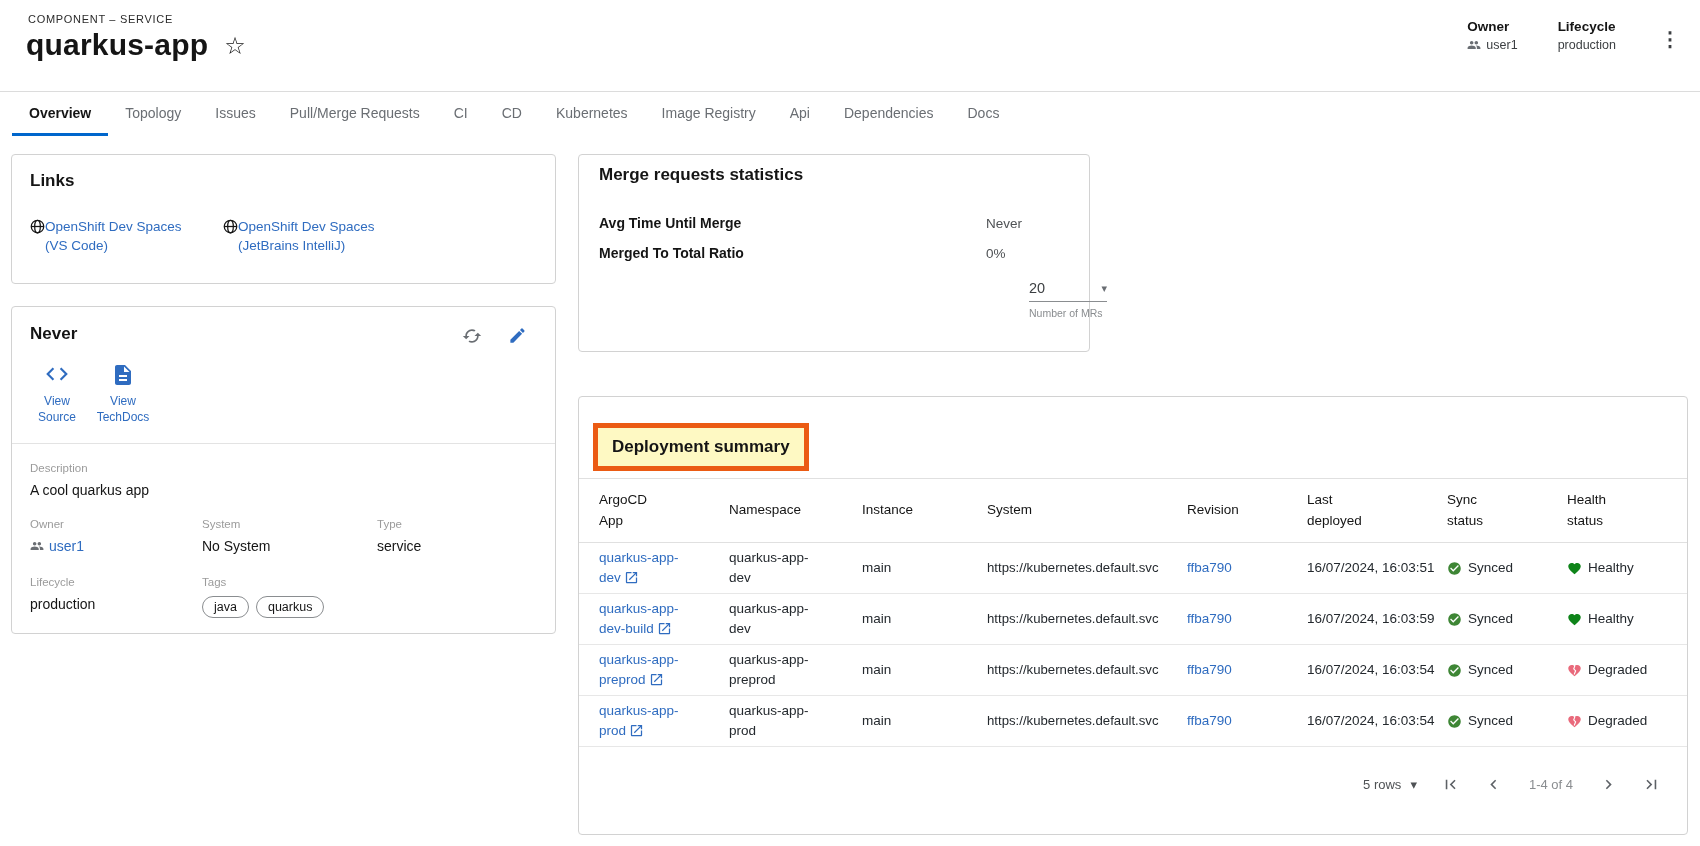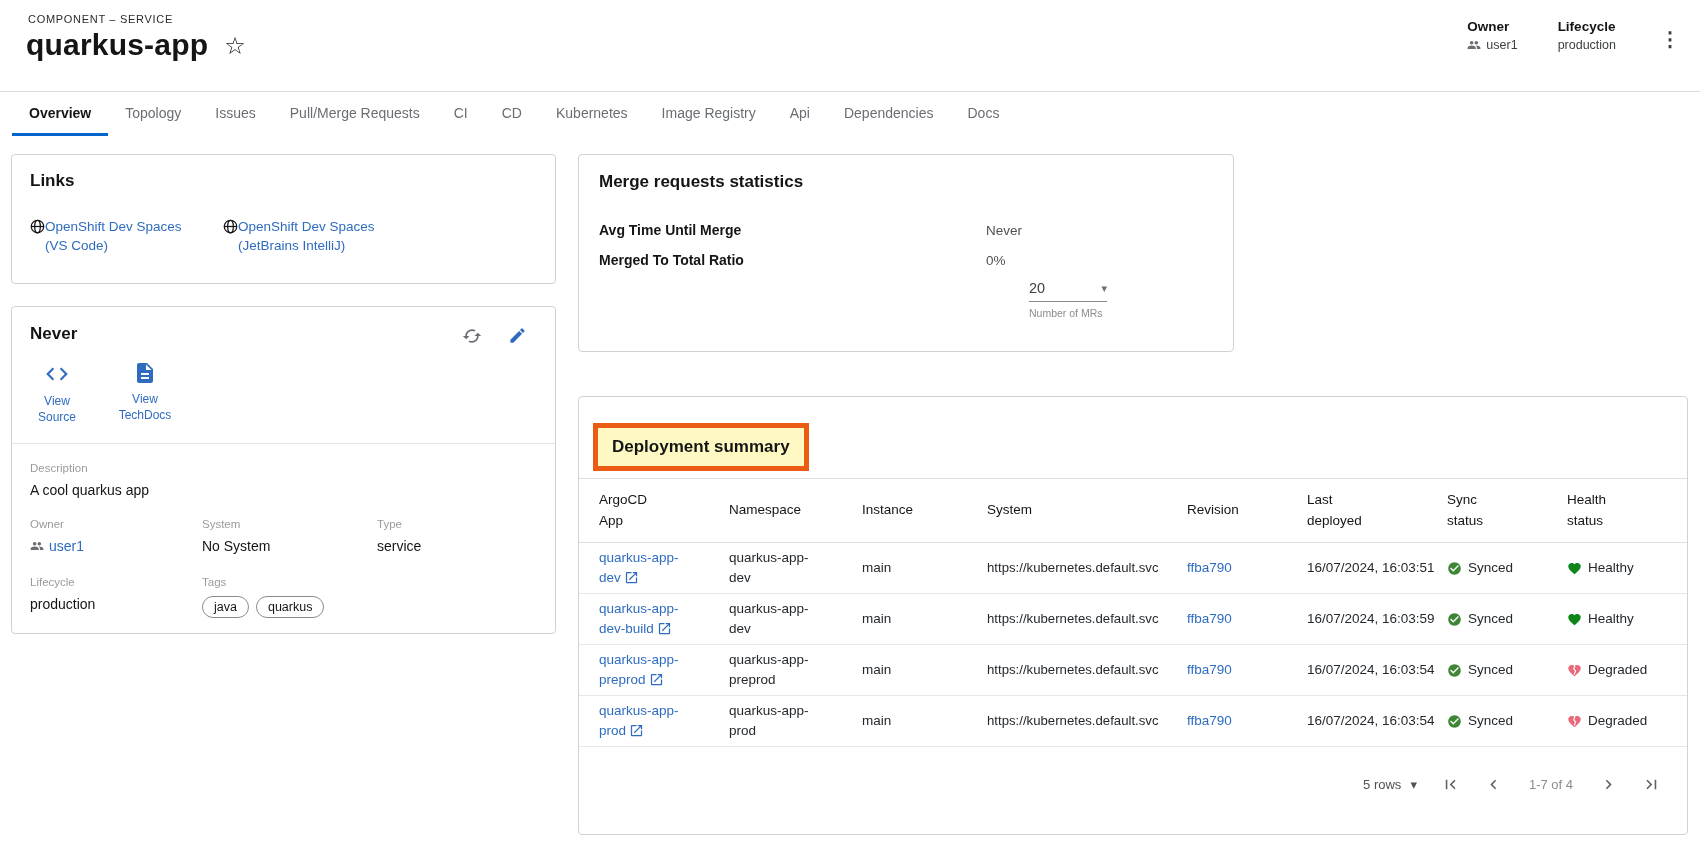--- a/index.html
+++ b/index.html
@@ -31,35 +31,35 @@
   .links-row { display:flex; gap:36px; margin-top:27px; }
   .link-item { display:flex; align-items:flex-start; color:#2F6CC0; font-size:13.5px; line-height:1.4; cursor:pointer; }
   .link-item svg { flex:none; margin-top:1px; }
   .link-label { max-width:142px; }
 
   
   #about-card { left:11px; top:306px; width:545px; height:328px; }
   .about-head { padding:17px 18px 0; display:flex; align-items:flex-start; }
   .about-actions { margin-left:auto; display:flex; gap:26px; padding-right:10px; padding-top:2px; }
   .icon-btn { cursor:pointer; line-height:0; }
-  .about-quick { padding:15px 14px 18px; display:flex; gap:26px; }
+  .about-quick { padding:15px 14px 18px; display:flex; gap:4px;align-items:flex-end; }
   .quick-item { display:flex; flex-direction:column; align-items:center; width:62px; color:#2F6CC0; font-size:12px; text-align:center; line-height:1.3; gap:7px; cursor:pointer; }
   .quick-label { max-width:58px; }
   .about-divider { border-top:1px solid #e3e3e3; }
   .about-fields { padding:18px 18px 0; }
   .field-label { font-size:11.5px; color:#9b9b9b; margin-bottom:8px; }
   .field-value { font-size:14px; }
   .bold { font-weight:400; }
   .fields-grid { display:grid; grid-template-columns:172px 175px 1fr; row-gap:22px; margin-top:20px; }
   .owner-link { color:#2F6CC0; display:flex; align-items:center; gap:5px; cursor:pointer; }
   .tags { display:flex; gap:7px; }
   .tag-chip { border:1px solid #8a8d90; border-radius:13px; padding:3px 11px; font-size:12.5px; color:#151515; }
 
   
-  #merge-card { left:578px; top:154px; width:656px; height:198px; padding:17px 20px; }
+  #merge-card { left:578px; top:154px; width:512px; height:198px; padding:10px 20px; }
   .stats { margin-top:30px; }
   .stat-row { display:grid; grid-template-columns:387px 1fr; margin-bottom:14px; align-items:baseline; }
   .stat-label { font-weight:700; font-size:14px; }
   .stat-value { font-size:13.5px; color:#4f5255; }
   .mr-select { position:absolute; left:450px; top:125px; width:78px; cursor:pointer; }
   .sel-row { display:flex; align-items:center; border-bottom:1px solid #8a8d90; padding-bottom:5px; font-size:14.5px; color:#3c3f42; }
   .sel-caret { margin-left:auto; color:#6a6e73; font-size:11px; }
   .sel-caption { font-size:10.5px; color:#8a8d90; margin-top:5px; white-space:nowrap; }
 
   
@@ -381,21 +381,21 @@
       <span class="pg-btn">
         <svg width="19" height="19" viewBox="0 0 24 24" fill="#5d6166">
             <path d="M18.41 16.59L13.82 12l4.59-4.59L17 6l-6 6 6 6 1.41-1.41zM6 6h2v12H6z"></path>
           </svg>
       </span>
       <span class="pg-btn">
         <svg width="19" height="19" viewBox="0 0 24 24" fill="#5d6166">
             <path d="M15.41 7.41L14 6l-6 6 6 6 1.41-1.41L10.83 12z"></path>
           </svg>
       </span>
-      <span class="pg-range">1-7 of 4</span>
+      <span class="pg-range">1-4 of 4</span>
       <span class="pg-btn">
         <svg width="19" height="19" viewBox="0 0 24 24" fill="#5d6166">
             <path d="M8.59 16.59L13.17 12 8.59 7.41 10 6l6 6-6 6-1.41-1.41z"></path>
           </svg>
       </span>
       <span class="pg-btn">
         <svg width="19" height="19" viewBox="0 0 24 24" fill="#5d6166">
             <path d="M5.59 7.41L10.18 12l-4.59 4.59L7 18l6-6-6-6-1.41 1.41zM16 6h2v12h-2z"></path>
           </svg>
       </span>

